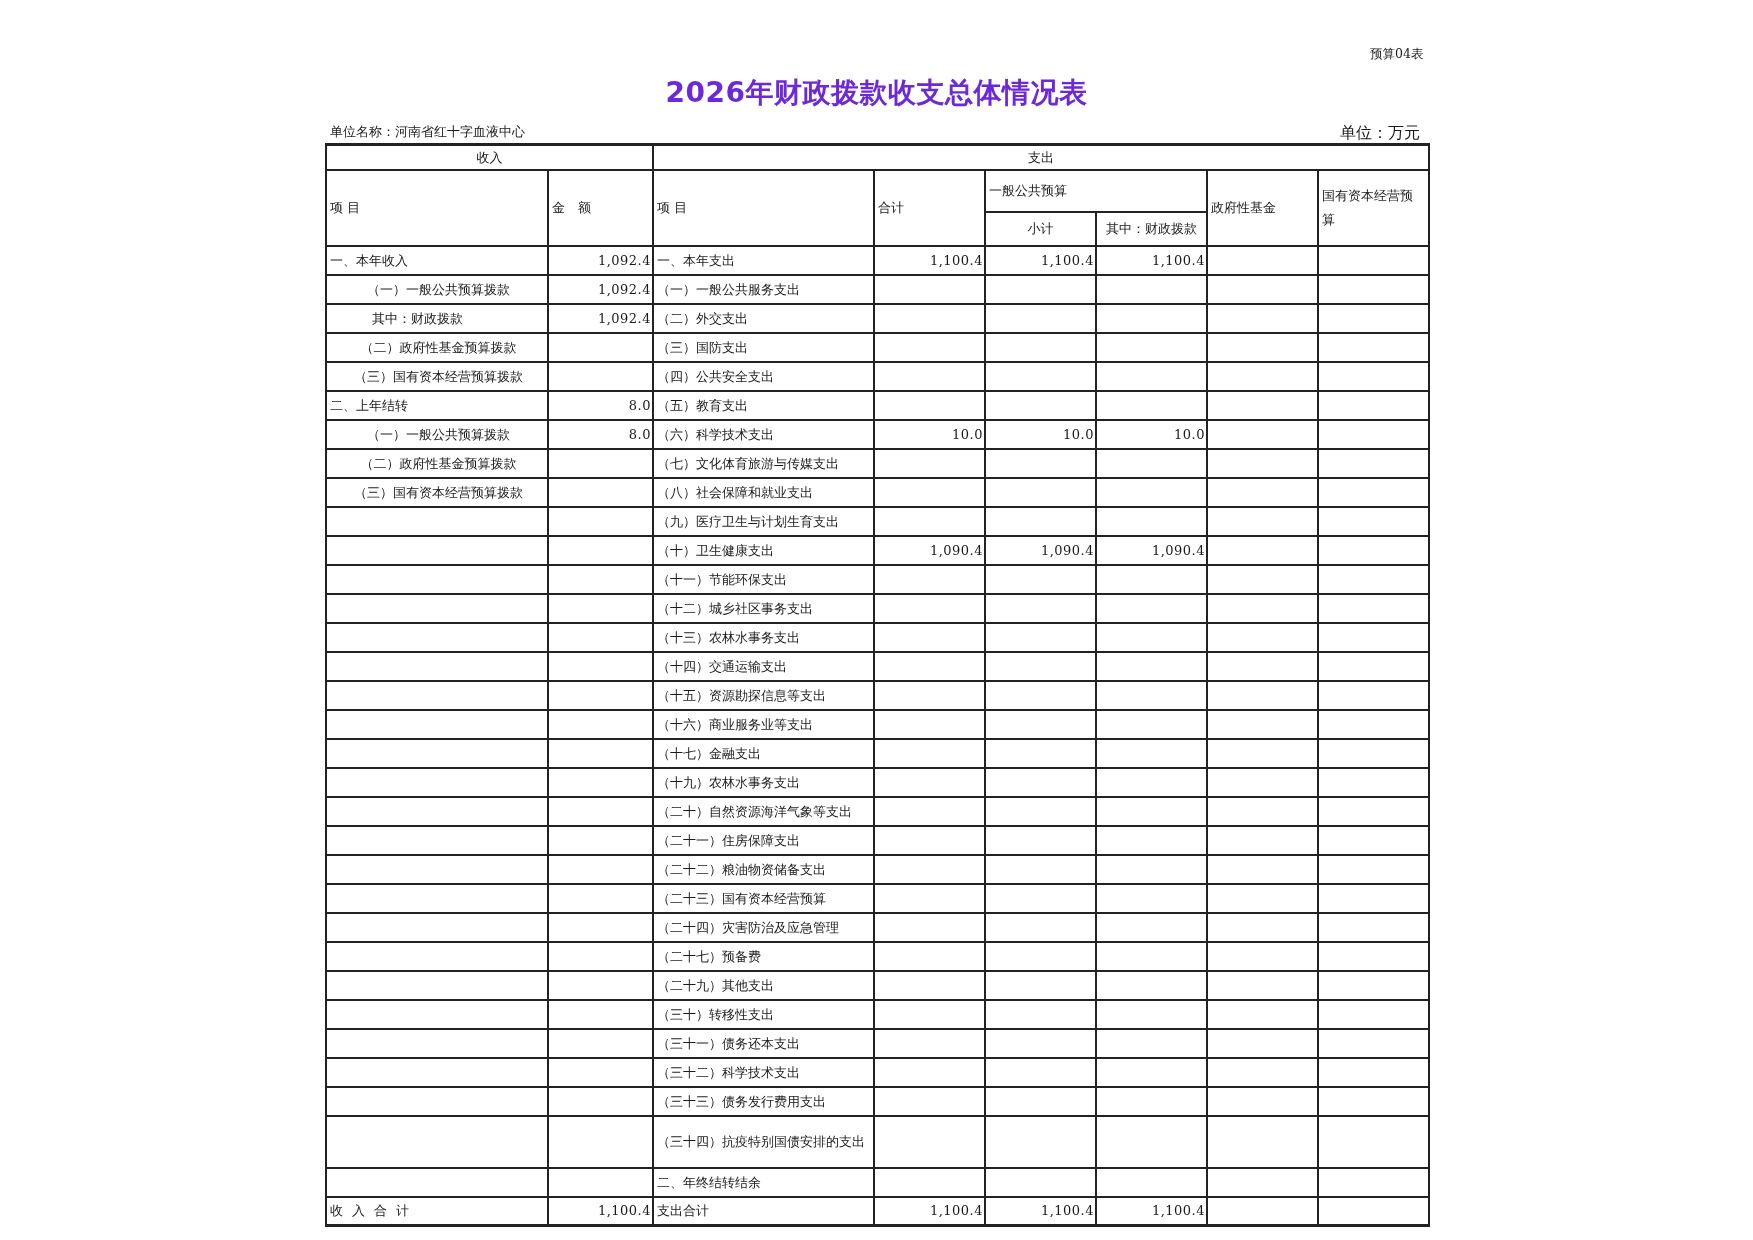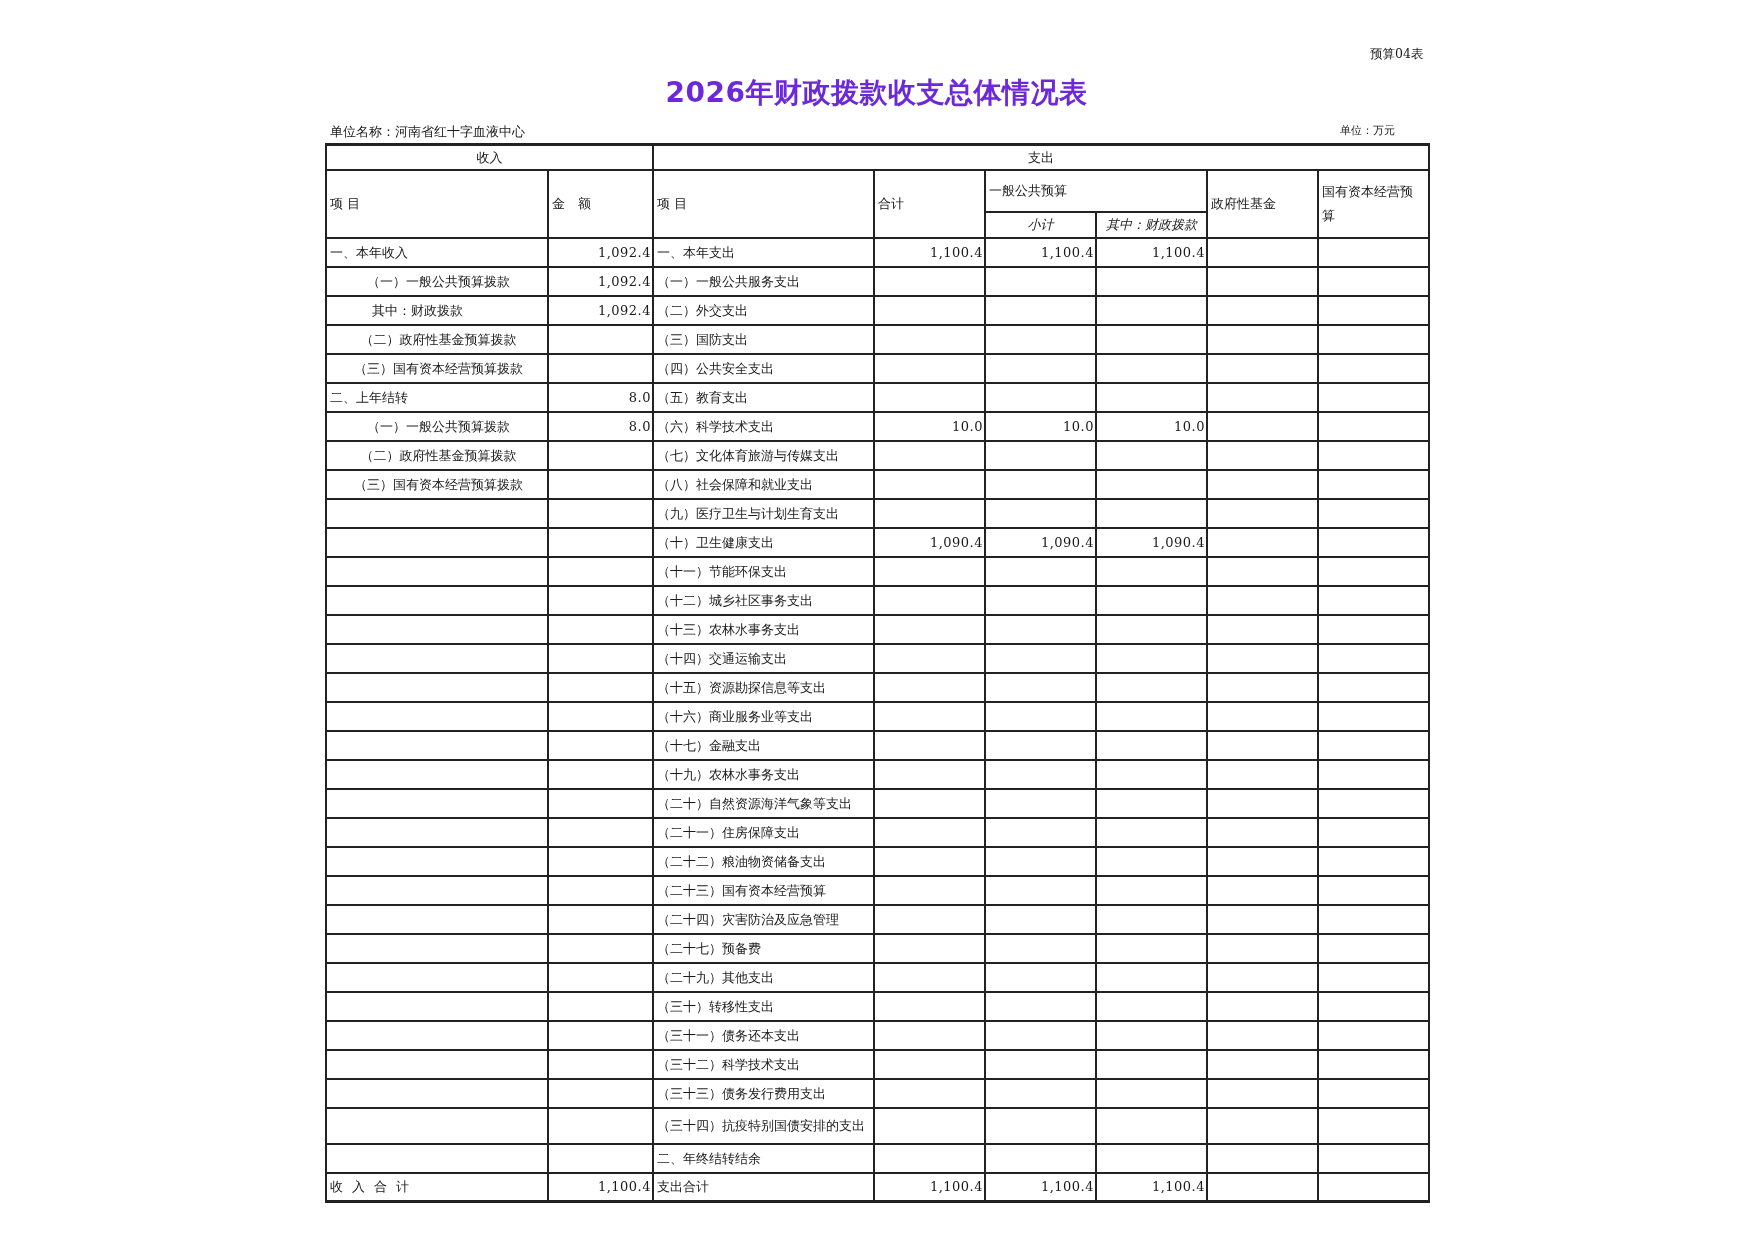--- a/index.html
+++ b/index.html
@@ -13,42 +13,42 @@
   }
   .title {
     position: absolute; left: 0; width: 1753px; top: 74px; text-align: center;
     font-family: "DejaVu Sans", "Liberation Sans", sans-serif;
     font-size: 28px; font-weight: bold; letter-spacing: 0.5px; color: #6d28d9;
   }
   .unit-name {
     position: absolute; left: 330px; top: 123px; font-size: 13px; white-space: nowrap;
   }
   .unit {
-    position: absolute; left: 1340px; top: 123px; font-size: 11px; white-space: nowrap;
+    position: absolute; left: 1340px; top: 123px; font-size: 16px; white-space: nowrap;
   }
   table.budget {
     position: absolute; left: 325px; top: 143px;
     border-collapse: collapse; table-layout: fixed;
     width: 1103px;
     font-size: 13px;
   }
   table.budget td {
     border: 2px solid #222;
     padding: 0 3px;
     height: 25px;
     line-height: 15px;
     overflow: hidden;
     white-space: nowrap;
     box-sizing: border-box;
   }
   table.budget tr.top-row td { height: 25px; text-align: center; border-top-width: 3px; }
   table.budget tr.hdr1 td { height: 42px; }
-  table.budget tr.hdr2 td { height: 26px; text-align: center; font-style: italic; }
+  table.budget tr.hdr2 td { height: 34px; text-align: center; }
   table.budget tr.data td { height: 29px; }
-  table.budget tr.tall td { height: 36px; }
+  table.budget tr.tall td { height: 52px; }
   table.budget td.num { text-align: right; padding-right: 1px; letter-spacing: 0.5px; }
   table.budget td.wrap { white-space: normal; line-height: 24px; }
   table.budget td.indent1 { padding-left: 6px; text-align: center; }
   table.budget td.indent2 { padding-left: 45px; }
   table.budget td.spaced { letter-spacing: 9px; }
   table.budget tr.total td { border-bottom-width: 3px; }
 </style>
 </head>
 <body>
 

